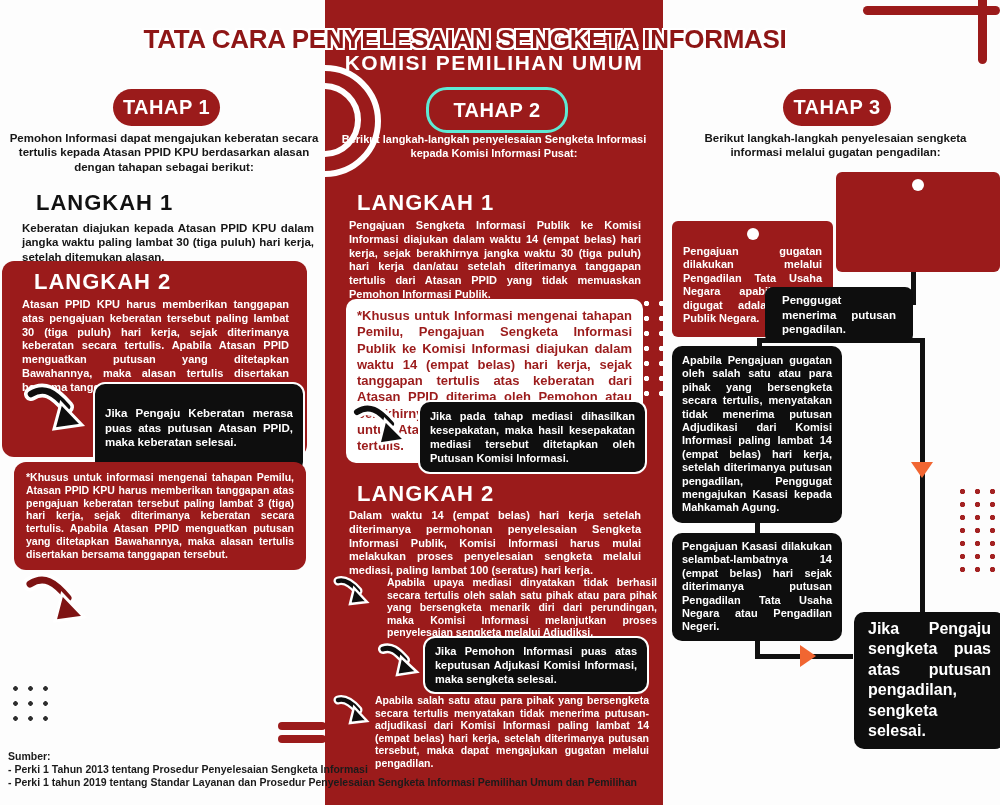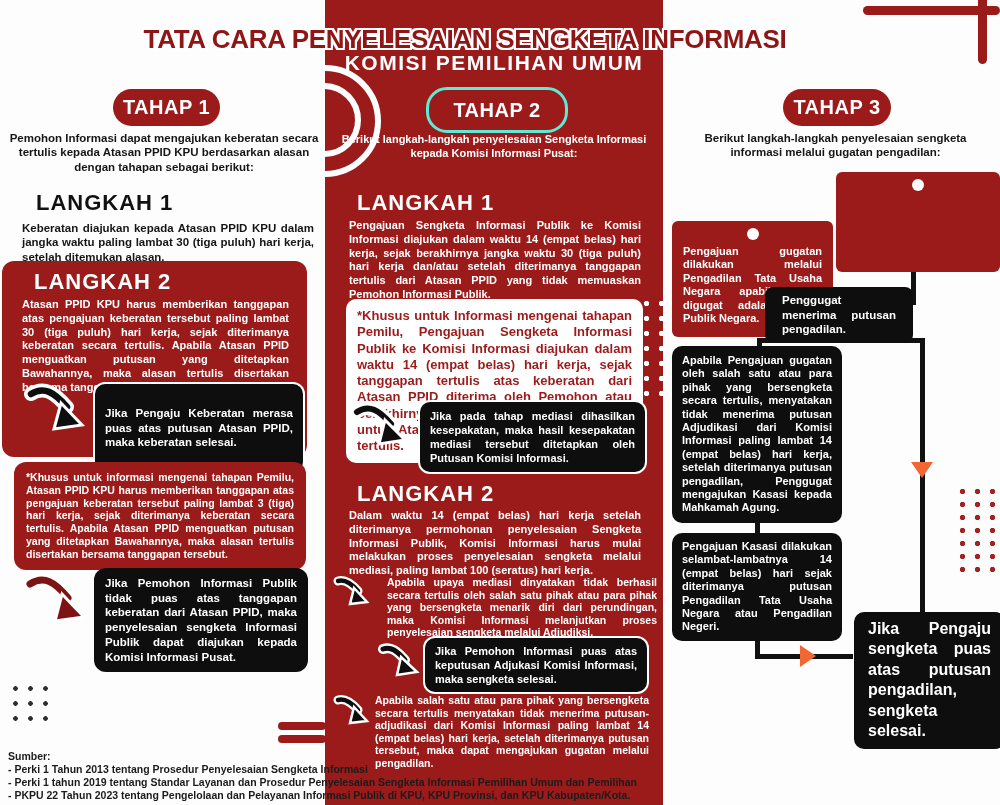--- a/index.html
+++ b/index.html
@@ -139,21 +139,20 @@
     <div class="blackbox bordered" style="left:91px;top:121px;width:188px;padding:22px 10px;font-size:11.5px;">Jika Pengaju Keberatan merasa puas atas putusan Atasan PPID, maka keberatan selesai.</div>
   </div>
 
   <div class="redbox just" style="left:14px;top:462px;width:268px;padding:9px 12px;font-size:10.5px;font-weight:600;line-height:1.22;text-align:justify;">*Khusus untuk informasi mengenai tahapan Pemilu, Atasan PPID KPU harus memberikan tanggapan atas pengajuan keberatan tersebut paling lambat 3 (tiga) hari kerja, sejak diterimanya keberatan secara tertulis. Apabila Atasan PPID menguatkan putusan yang ditetapkan Bawahannya, maka alasan tertulis disertakan bersama tanggapan tersebut.</div>
 
   <svg class="arrow" style="left:22px;top:572px;" width="66" height="54" viewBox="0 0 66 54">
     <path d="M8 12 C22 3, 33 10, 46 26" fill="none" stroke="#fff" stroke-width="15" stroke-linecap="round"></path>
     <path d="M8 12 C22 3, 33 10, 46 26" fill="none" stroke="#7e1313" stroke-width="7" stroke-linecap="round"></path>
     <polygon points="40,22 62,45 33,49" fill="#7e1313" stroke="#fff" stroke-width="3"></polygon>
   </svg>
-  <div class="blackbox" style="left:94px;top:568px;width:192px;padding:8px 11px;font-size:11.5px;">Jika Pemohon Informasi Publik tidak puas atas tanggapan keberatan dari Atasan PPID, maka penyelesaian sengketa Informasi Publik dapat diajukan kepada Komisi Informasi Pusat.</div>
 
   <div class="dots dark"></div>
 
   <div class="pill solid" style="left:783px;top:89px;width:108px;height:37px;">
     <span>TAHAP 3</span>
   </div>
 
   <div class="txt p center" style="left:678px;top:131px;width:315px;font-size:11.5px;">Berikut langkah-langkah penyelesaian sengketa informasi melalui gugatan pengadilan:</div>
 
   <div class="line" style="left:745px;top:271px;width:5px;height:34px;"></div>
@@ -188,16 +187,15 @@
 
   <div class="dots red"></div>
 
   <div class="bar" style="left:278px;top:722px;width:48px;height:8px;"></div>
   <div class="bar" style="left:278px;top:735px;width:48px;height:8px;"></div>
 
   <div class="footer">
     <div>Sumber:</div>
     <div class="item">- Perki 1 Tahun 2013 tentang Prosedur Penyelesaian Sengketa Informasi</div>
     <div class="item">- Perki 1 tahun 2019 tentang Standar Layanan dan Prosedur Penyelesaian Sengketa Informasi Pemilihan Umum dan Pemilihan</div>
-    <div class="item">- PKPU 22 Tahun 2023 tentang Pengelolaan dan Pelayanan Informasi Publik di KPU, KPU Provinsi, dan KPU Kabupaten/Kota.</div>
   </div>
 
 </div>
 
 </body></html>

